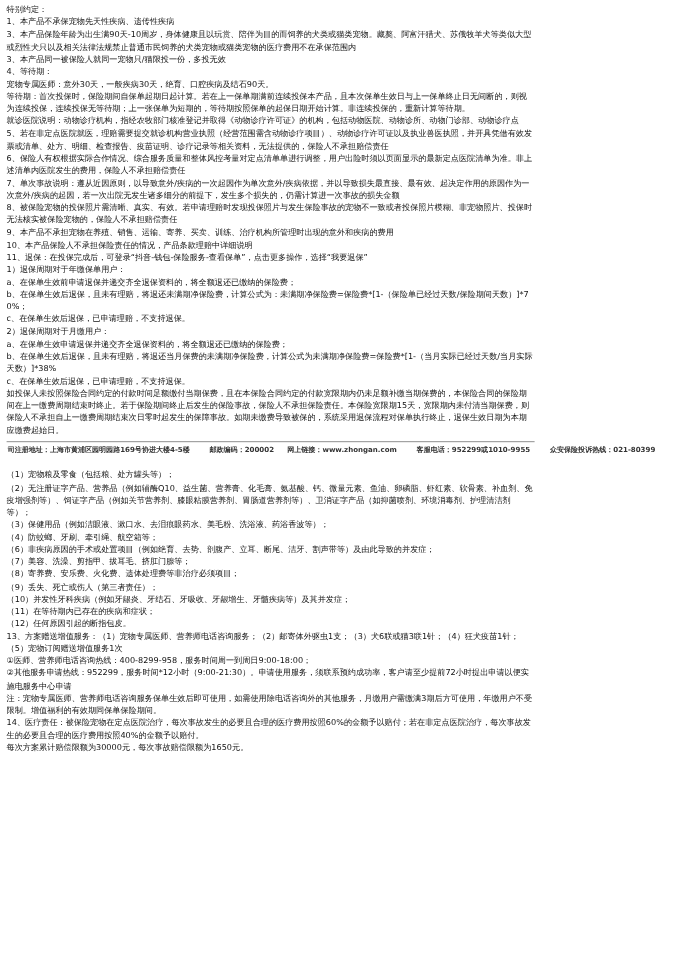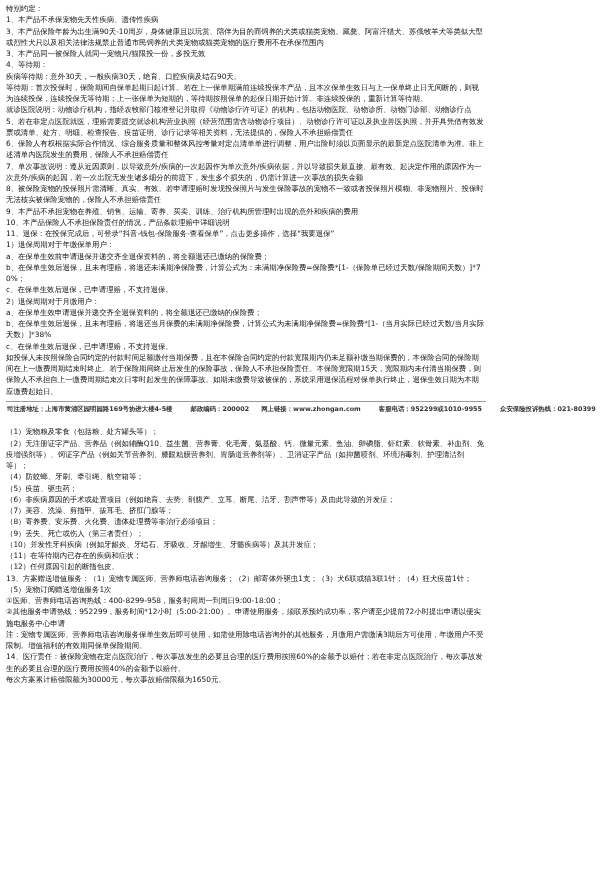--- a/index.html
+++ b/index.html
@@ -63,21 +63,21 @@
 <body>
 
 <div class="page">
 
   <div class="section">
     <div class="line">特别约定：</div>
     <div class="line">1、本产品不承保宠物先天性疾病、遗传性疾病</div>
     <div class="line">3、本产品保险年龄为出生满90天-10周岁，身体健康且以玩赏、陪伴为目的而饲养的犬类或猫类宠物。藏獒、阿富汗猎犬、苏俄牧羊犬等类似大型或烈性犬只以及相关法律法规禁止普通市民饲养的犬类宠物或猫类宠物的医疗费用不在承保范围内</div>
     <div class="line">3、本产品同一被保险人就同一宠物只/猫限投一份，多投无效</div>
     <div class="line">4、等待期：</div>
-    <div class="line"><span>疾病等待期：</span>意外30天，一般疾病30天，绝育、口腔疾病及结石90天。</div>
+    <div class="line"><span>宠物专属医师：</span>意外30天，一般疾病30天，绝育、口腔疾病及结石90天。</div>
     <div class="line"><span>等待期：</span>首次投保时，保险期间自保单起期日起计算。若在上一保单期满前连续投保本产品，且本次保单生效日与上一保单终止日无间断的，则视为连续投保，连续投保无等待期；上一张保单为短期的，等待期按照保单的起保日期开始计算。非连续投保的，重新计算等待期。</div>
     <div class="line"><span>就诊医院说明：</span>动物诊疗机构，指经农牧部门核准登记并取得《动物诊疗许可证》的机构，包括动物医院、动物诊所、动物门诊部、动物诊疗点</div>
     <div class="line">5、若在非定点医院就医，理赔需要提交就诊机构营业执照（经营范围需含动物诊疗项目）、动物诊疗许可证以及执业兽医执照，并开具凭借有效发票或清单、处方、明细、检查报告、疫苗证明、诊疗记录等相关资料，无法提供的，保险人不承担赔偿责任</div>
     <div class="line">6、保险人有权根据实际合作情况、综合服务质量和整体风控考量对定点清单单进行调整，用户出险时须以页面显示的最新定点医院清单为准。非上述清单内医院发生的费用，保险人不承担赔偿责任</div>
     <div class="line">7、单次事故说明：遵从近因原则，以导致意外/疾病的一次起因作为单次意外/疾病依据，并以导致损失最直接、最有效、起决定作用的原因作为一次意外/疾病的起因，若一次出院无发生诸多细分的前提下，发生多个损失的，仍需计算进一次事故的损失金额</div>
     <div class="line">8、被保险宠物的投保照片需清晰、真实、有效。若申请理赔时发现投保照片与发生保险事故的宠物不一致或者投保照片模糊、非宠物照片、投保时无法核实被保险宠物的，保险人不承担赔偿责任</div>
     <div class="line">9、本产品不承担宠物在养殖、销售、运输、寄养、买卖、训练、治疗机构所管理时出现的意外和疾病的费用</div>
     <div class="line">10、本产品保险人不承担保险责任的情况，产品条款理赔中详细说明</div>
   </div>
 
@@ -98,30 +98,30 @@
 
   <div class="footer">
     <span>司注册地址：上海市黄浦区园明园路169号协进大楼4-5楼</span><span class="sep-lg"></span><span>邮政编码：200002</span><span class="sep"></span><span>网上链接：www.zhongan.com</span><span class="sep-lg"></span><span>客服电话：952299或1010-9955</span><span class="sep-lg"></span><span>众安保险投诉热线：021-80399</span>
   </div>
 
   <div class="gap-block"></div>
 
   <div class="section">
     <div class="line">（1）宠物粮及零食（包括粮、处方罐头等）；</div>
     <div class="line">（2）无注册证字产品、营养品（例如辅酶Q10、益生菌、营养膏、化毛膏、氨基酸、钙、微量元素、鱼油、卵磷脂、虾红素、软骨素、补血剂、免疫增强剂等）、饲证字产品（例如关节营养剂、膝眼粘膜营养剂、胃肠道营养剂等）、卫消证字产品（如抑菌喷剂、环境消毒剂、护理清洁剂等）；</div>
+    <div class="line">（3）保健用品（例如洁眼液、漱口水、去泪痕眼药水、美毛粉、洗浴液、药浴香波等）；</div>
     <div class="line">（4）防蚊螂、牙刷、牵引绳、航空箱等；</div>
-    <div class="line">（5）疫苗、驱虫药；</div>
     <div class="line">（6）非疾病原因的手术或处置项目（例如绝育、去势、剖腹产、立耳、断尾、洁牙、割声带等）及由此导致的并发症；</div>
     <div class="line">（7）美容、洗澡、剪指甲、拔耳毛、挤肛门腺等；</div>
     <div class="line">（8）寄养费、安乐费、火化费、遗体处理费等非治疗必须项目；</div>
     <div class="line">（9）丢失、死亡或伤人（第三者责任）；</div>
     <div class="line">（10）并发性牙科疾病（例如牙龈炎、牙结石、牙吸收、牙龈增生、牙髓疾病等）及其并发症；</div>
     <div class="line">（11）在等待期内已存在的疾病和症状；</div>
     <div class="line">（12）任何原因引起的断指包皮。</div>
     <div class="line">13、方案赠送增值服务：（1）宠物专属医师、营养师电话咨询服务；（2）邮寄体外驱虫1支；（3）犬6联或猫3联1针；（4）狂犬疫苗1针；（5）宠物订阅赠送增值服务1次</div>
     <div class="line">①医师、营养师电话咨询热线：400-8299-958，服务时间周一到周日9:00-18:00；</div>
-    <div class="line">②其他服务申请热线：952299，服务时间*12小时（5:00-21:00）。申请使用服务，须联系预约成功率，客户请至少提前72小时提出申请以便实施电服务中心申请</div>
+    <div class="line">②其他服务申请热线：952299，服务时间*12小时（9:00-21:30）。申请使用服务，须联系预约成功率，客户请至少提前72小时提出申请以便实施电服务中心申请</div>
     <div class="line">注：宠物专属医师、营养师电话咨询服务保单生效后即可使用，如需使用除电话咨询外的其他服务，月缴用户需缴满3期后方可使用，年缴用户不受限制。增值福利的有效期同保单保险期间。</div>
     <div class="line">14、医疗责任：被保险宠物在定点医院治疗，每次事故发生的必要且合理的医疗费用按照60%的金额予以赔付；若在非定点医院治疗，每次事故发生的必要且合理的医疗费用按照40%的金额予以赔付。</div>
     <div class="line">每次方案累计赔偿限额为30000元，每次事故赔偿限额为1650元。</div>
   </div>
 
 </div>
 
 </body></html>

